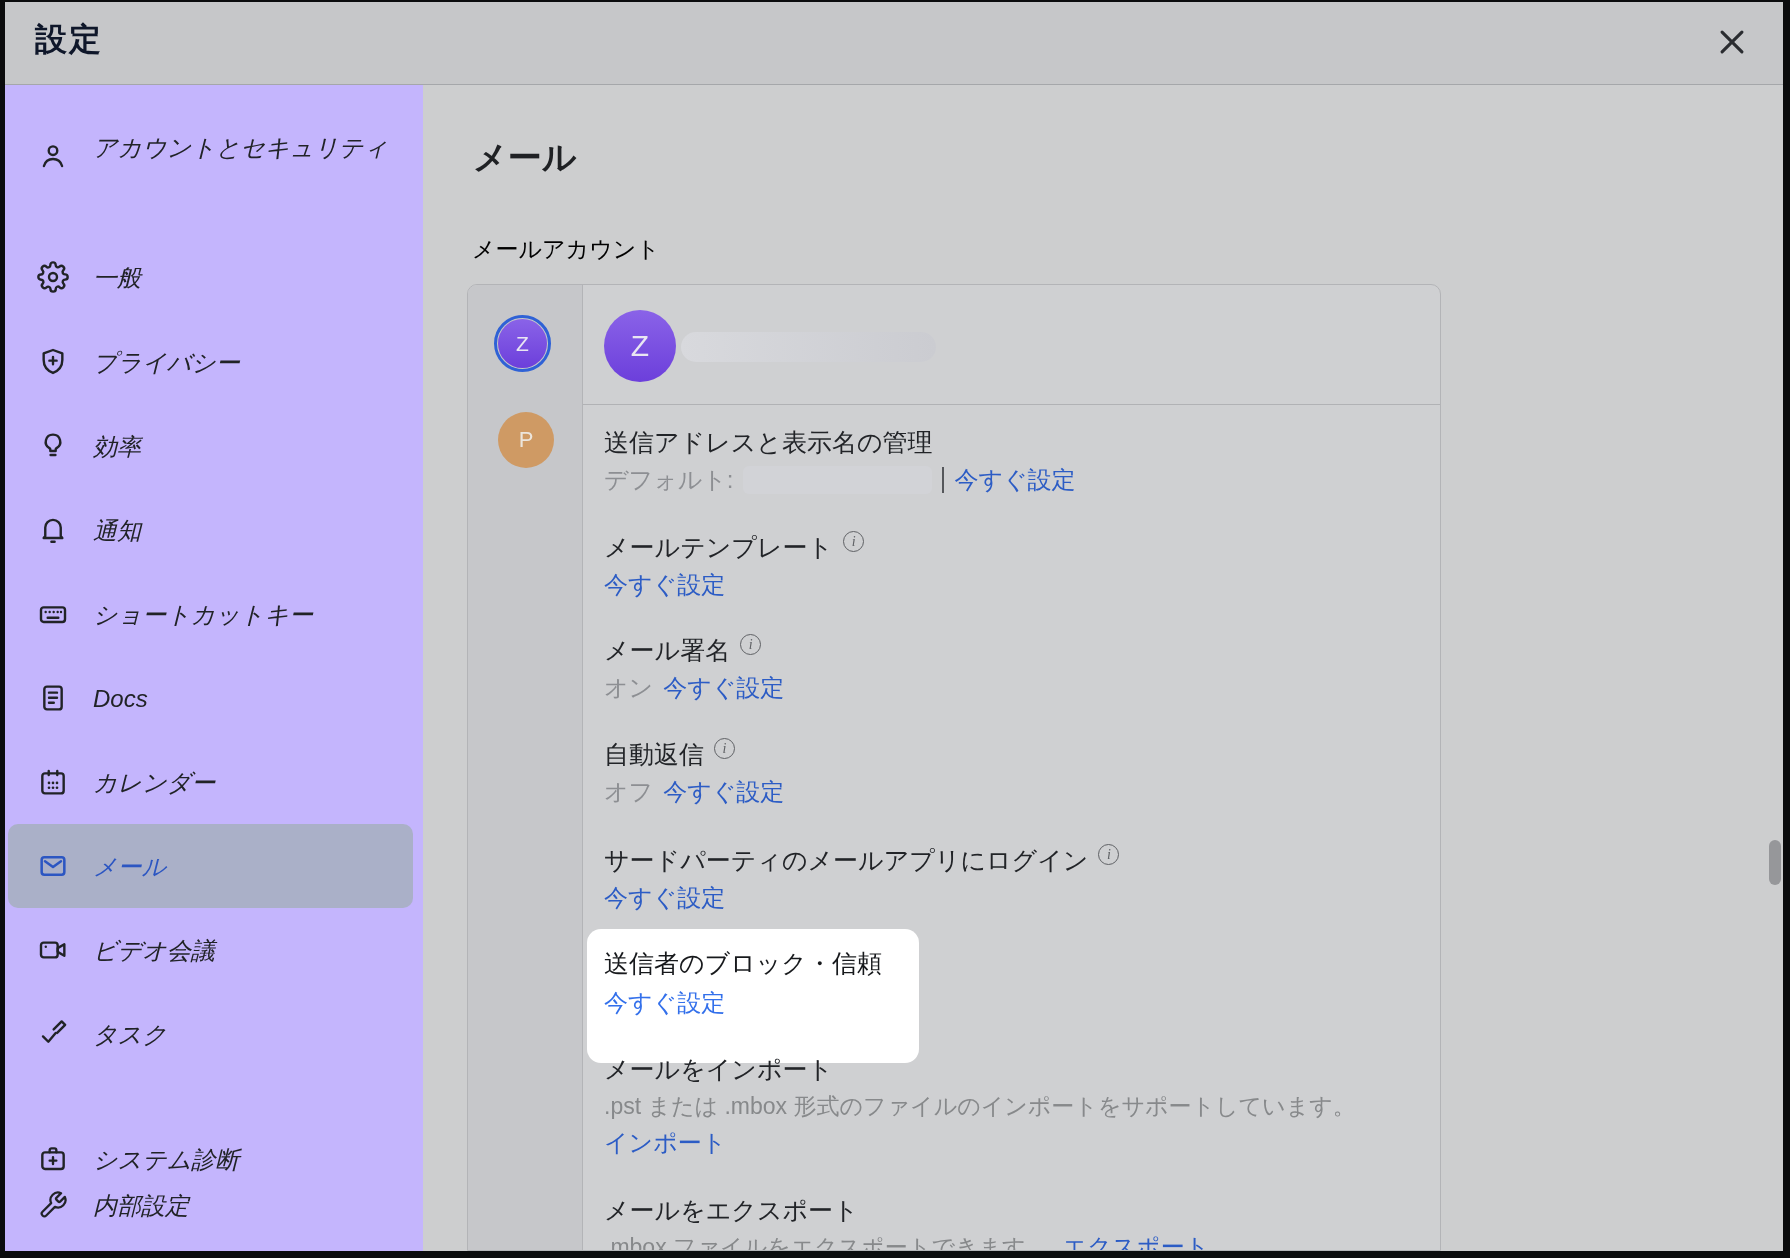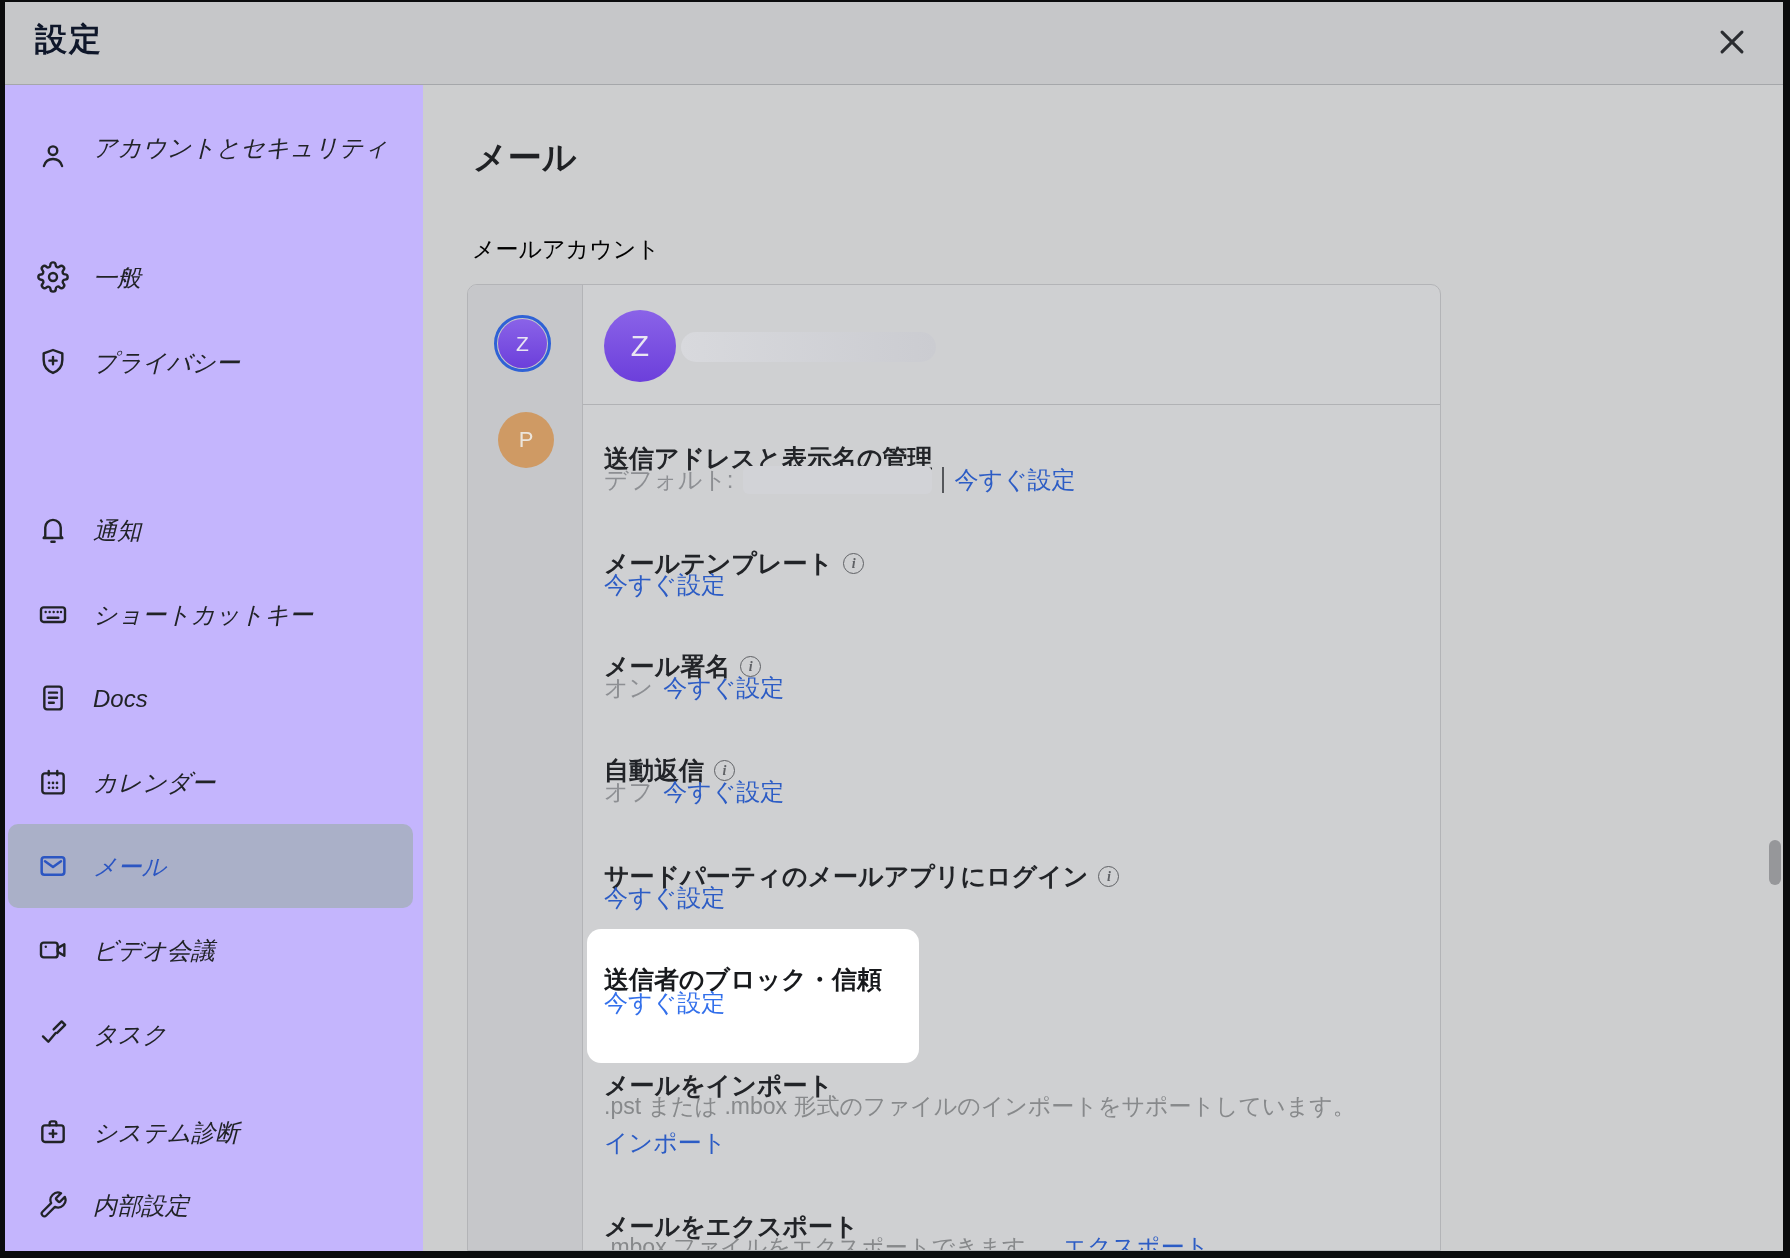--- a/index.html
+++ b/index.html
@@ -26,21 +26,21 @@
 
   .card{position:absolute;left:44px;top:199px;width:974px;height:967px;background:#cfd0d2;border:1px solid #b3b4b7;border-radius:10px 10px 0 0;overflow:hidden;}
   .rail{position:absolute;left:0;top:0;width:115px;height:100%;background:#c6c7ca;border-right:1px solid #b3b4b7;}
   .ring-avatar{position:absolute;left:26px;top:30px;width:57px;height:57px;border-radius:50%;border:3px solid #2f62d6;display:flex;align-items:center;justify-content:center;cursor:pointer;}
   .ring-avatar .av{width:49px;height:49px;border-radius:50%;background:linear-gradient(180deg,#8a63e8,#6c3fdb);display:flex;align-items:center;justify-content:center;color:#e9e6f2;font-size:21px;}
   .p-avatar{position:absolute;left:30px;top:127px;width:56px;height:56px;border-radius:50%;background:#cf9a64;display:flex;align-items:center;justify-content:center;color:#ece5dc;font-size:22px;cursor:pointer;}
   .hdr-divider{position:absolute;left:115px;top:119px;width:859px;height:1px;background:#b1b2b5;}
   .hdr-avatar{position:absolute;left:136px;top:25px;width:72px;height:72px;border-radius:50%;background:linear-gradient(180deg,#8a63e8,#6c3fdb);display:flex;align-items:center;justify-content:center;color:#e9e6f2;font-size:30px;}
   .hdr-pill{position:absolute;left:213px;top:47px;width:255px;height:30px;border-radius:15px;background:linear-gradient(90deg,#d8d9dd,#cbccd1);}
 
-  .h-row{position:absolute;left:136px;display:flex;align-items:center;gap:10px;font-size:25px;font-weight:700;color:#222428;white-space:nowrap;margin-top:16px;}
+  .h-row{position:absolute;left:136px;display:flex;align-items:flex-start;gap:10px;font-size:25px;font-weight:400;color:#222428;white-space:nowrap;}
   .s-row{position:absolute;left:136px;display:flex;align-items:center;gap:10px;font-size:24px;white-space:nowrap;}
   .link{color:#2c5cc5;cursor:pointer;}
   .muted{color:#8d8f93;}
   .desc{position:absolute;left:136px;font-size:23px;color:#87898b;white-space:nowrap;}
   .info{width:21px;height:21px;border-radius:50%;border:1.5px solid #5f6165;color:#5f6165;display:inline-flex;align-items:center;justify-content:center;font-size:14px;font-family:"Liberation Serif",serif;font-style:italic;flex:none;}
   .dflt-pill{width:189px;height:28px;border-radius:6px;background:#d2d3d7;flex:none;}
   .dflt-sep{width:2px;height:26px;background:#55575b;flex:none;}
 
   .spotlight{position:absolute;left:119px;top:644px;width:332px;height:134px;background:#ffffff;border-radius:14px;}
   .spotlight .h-row{left:17px;top:18px;position:absolute;color:#17191c;}
@@ -93,20 +93,29 @@
     <div class="side-item" style="top:260px;height:34px;">
       <span class="ic">
         <svg width="32" height="32" viewBox="0 0 24 24" fill="none" stroke="currentColor" stroke-width="1.8" stroke-linecap="round" stroke-linejoin="round">
             <path d="M12 3l7 2.6v4.9c0 4.6-3 8.1-7 9.7-4-1.6-7-5.1-7-9.7V5.6L12 3z"></path>
             <path d="M12 8.3v5.4M9.3 11h5.4"></path>
           </svg>
       </span>
       <span class="lbl">プライバシー</span>
     </div>
 
+    <div class="side-item" style="top:344px;height:34px;">
+      <span class="ic">
+        <svg width="32" height="32" viewBox="0 0 24 24" fill="none" stroke="currentColor" stroke-width="1.8" stroke-linecap="round" stroke-linejoin="round">
+            <path d="M12 3.5a5.4 5.4 0 0 1 2.7 10.1c-.5.3-.7.7-.7 1.1v1h-4v-1c0-.4-.2-.8-.7-1.1A5.4 5.4 0 0 1 12 3.5z"></path>
+            <path d="M10.2 18.8h3.6"></path>
+          </svg>
+      </span>
+      <span class="lbl">効率</span>
+    </div>
 
     <div class="side-item" style="top:428px;height:34px;">
       <span class="ic">
         <svg width="32" height="32" viewBox="0 0 24 24" fill="none" stroke="currentColor" stroke-width="1.8" stroke-linecap="round" stroke-linejoin="round">
             <path d="M6.2 16.5v-6.3a5.8 5.8 0 0 1 11.6 0v6.3l1.2 1.5H5l1.2-1.5z"></path>
             <path d="M10.8 20.8h2.4"></path>
           </svg>
       </span>
       <span class="lbl">通知</span>
     </div>
@@ -173,21 +182,21 @@
     <div class="side-item" style="top:932px;height:34px;">
       <span class="ic">
         <svg width="32" height="32" viewBox="0 0 24 24" fill="none" stroke="currentColor" stroke-width="1.8" stroke-linecap="round" stroke-linejoin="round">
             <path d="M4.5 13.8l4 4 5.5-6.6"></path>
             <path d="M12.5 8.6l6-6 2.6 2.6-6 6"></path>
           </svg>
       </span>
       <span class="lbl">タスク</span>
     </div>
 
-    <div class="side-item" style="top:1030px;height:34px;">
+    <div class="side-item" style="top:1057px;height:34px;">
       <span class="ic">
         <svg width="32" height="32" viewBox="0 0 24 24" fill="none" stroke="currentColor" stroke-width="1.8" stroke-linecap="round" stroke-linejoin="round">
             <rect x="4" y="7" width="16" height="12.5" rx="2"></rect>
             <path d="M9.5 7V5.4A1.4 1.4 0 0 1 10.9 4h2.2a1.4 1.4 0 0 1 1.4 1.4V7"></path>
             <path d="M12 10.7v5M9.5 13.2h5"></path>
           </svg>
       </span>
       <span class="lbl">システム診断</span>
     </div>
 

